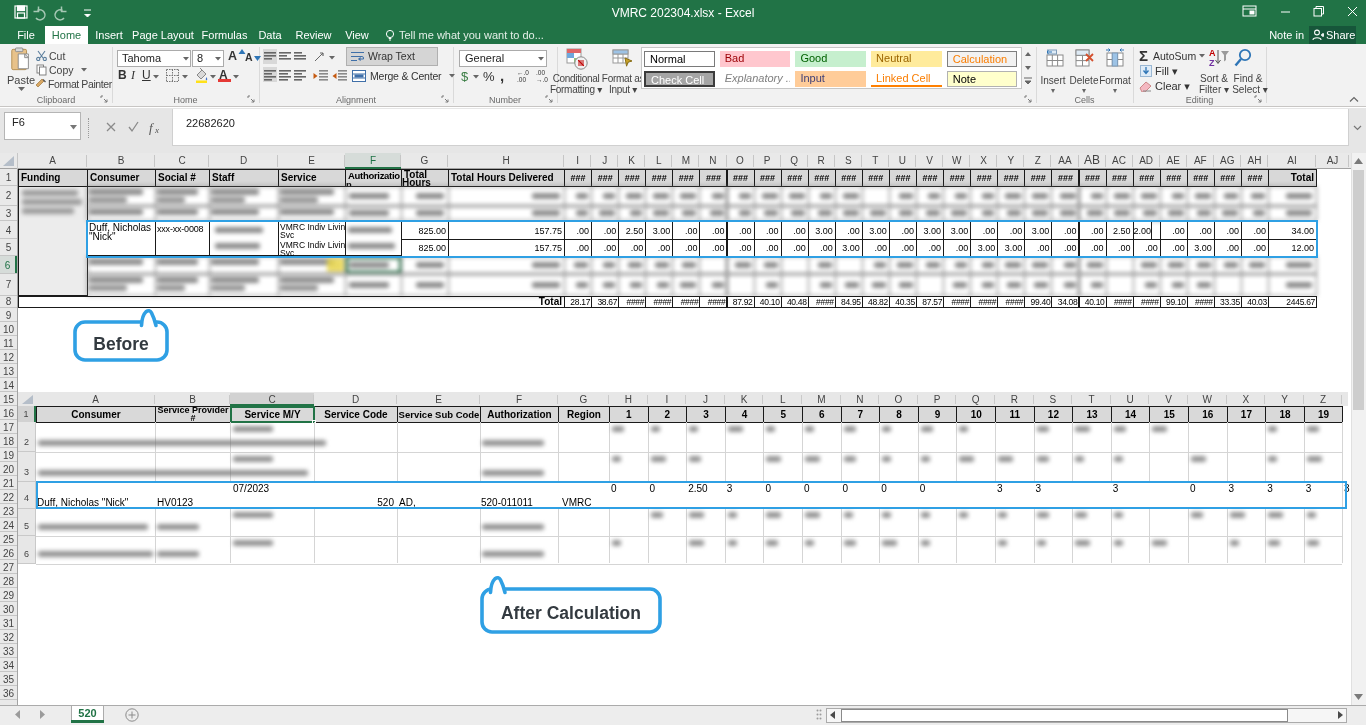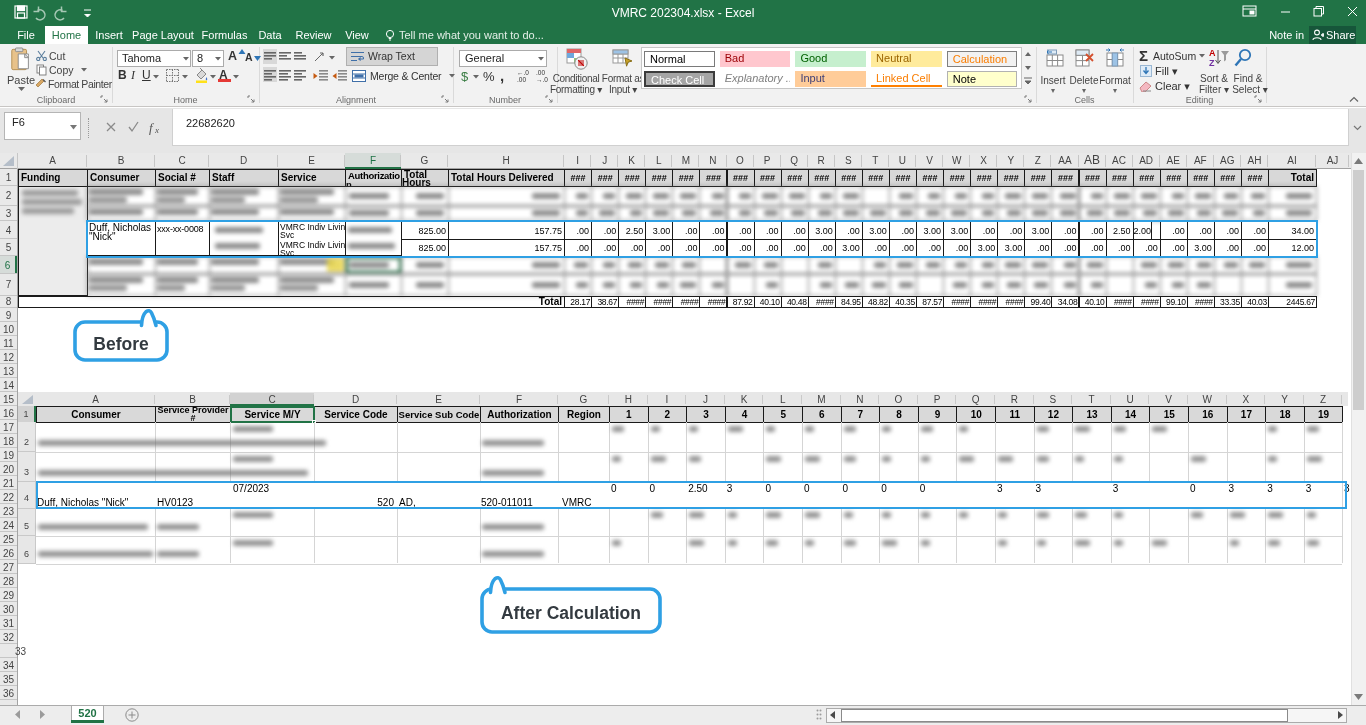--- a/index.html
+++ b/index.html
@@ -550,21 +550,21 @@
 <div style="position:absolute;left:0px;top:574px;width:17px;height:14px;background:transparent;box-sizing:border-box;text-align:center;font-size:10px;color:#444;display:flex;align-items:center;justify-content:center;">28</div>
 <div style="position:absolute;left:0px;top:587px;width:17px;height:1px;background:#C6C6C6;"></div>
 <div style="position:absolute;left:0px;top:588px;width:17px;height:14px;background:transparent;box-sizing:border-box;text-align:center;font-size:10px;color:#444;display:flex;align-items:center;justify-content:center;">29</div>
 <div style="position:absolute;left:0px;top:601px;width:17px;height:1px;background:#C6C6C6;"></div>
 <div style="position:absolute;left:0px;top:602px;width:17px;height:14px;background:transparent;box-sizing:border-box;text-align:center;font-size:10px;color:#444;display:flex;align-items:center;justify-content:center;">30</div>
 <div style="position:absolute;left:0px;top:615px;width:17px;height:1px;background:#C6C6C6;"></div>
 <div style="position:absolute;left:0px;top:616px;width:17px;height:14px;background:transparent;box-sizing:border-box;text-align:center;font-size:10px;color:#444;display:flex;align-items:center;justify-content:center;">31</div>
 <div style="position:absolute;left:0px;top:629px;width:17px;height:1px;background:#C6C6C6;"></div>
 <div style="position:absolute;left:0px;top:630px;width:17px;height:14px;background:transparent;box-sizing:border-box;text-align:center;font-size:10px;color:#444;display:flex;align-items:center;justify-content:center;">32</div>
 <div style="position:absolute;left:0px;top:643px;width:17px;height:1px;background:#C6C6C6;"></div>
-<div style="position:absolute;left:12px;top:644px;width:17px;height:14px;background:transparent;box-sizing:border-box;text-align:center;font-size:10px;color:#444;display:flex;align-items:center;justify-content:center;">33</div>
+<div style="position:absolute;left:0px;top:644px;width:17px;height:14px;background:transparent;box-sizing:border-box;text-align:center;font-size:10px;color:#444;display:flex;align-items:center;justify-content:center;">33</div>
 <div style="position:absolute;left:0px;top:657px;width:17px;height:1px;background:#C6C6C6;"></div>
 <div style="position:absolute;left:0px;top:658px;width:17px;height:14px;background:transparent;box-sizing:border-box;text-align:center;font-size:10px;color:#444;display:flex;align-items:center;justify-content:center;">34</div>
 <div style="position:absolute;left:0px;top:671px;width:17px;height:1px;background:#C6C6C6;"></div>
 <div style="position:absolute;left:0px;top:672px;width:17px;height:14px;background:transparent;box-sizing:border-box;text-align:center;font-size:10px;color:#444;display:flex;align-items:center;justify-content:center;">35</div>
 <div style="position:absolute;left:0px;top:685px;width:17px;height:1px;background:#C6C6C6;"></div>
 <div style="position:absolute;left:0px;top:686px;width:17px;height:14px;background:transparent;box-sizing:border-box;text-align:center;font-size:10px;color:#444;display:flex;align-items:center;justify-content:center;">36</div>
 <div style="position:absolute;left:0px;top:699px;width:17px;height:1px;background:#C6C6C6;"></div>
 <div style="position:absolute;left:0px;top:700px;width:17px;height:5px;background:transparent;box-sizing:border-box;text-align:center;font-size:10px;color:#444;display:flex;align-items:center;justify-content:center;"></div>
 <div style="position:absolute;left:0px;top:713px;width:17px;height:1px;background:#C6C6C6;"></div>
 <div style="position:absolute;left:18px;top:168.5px;width:70px;height:18.5px;background:#D8D8D8;border:1px solid #1a1a1a;box-sizing:border-box;overflow:hidden;font-weight:bold;font-size:10px;display:flex;align-items:center;">

